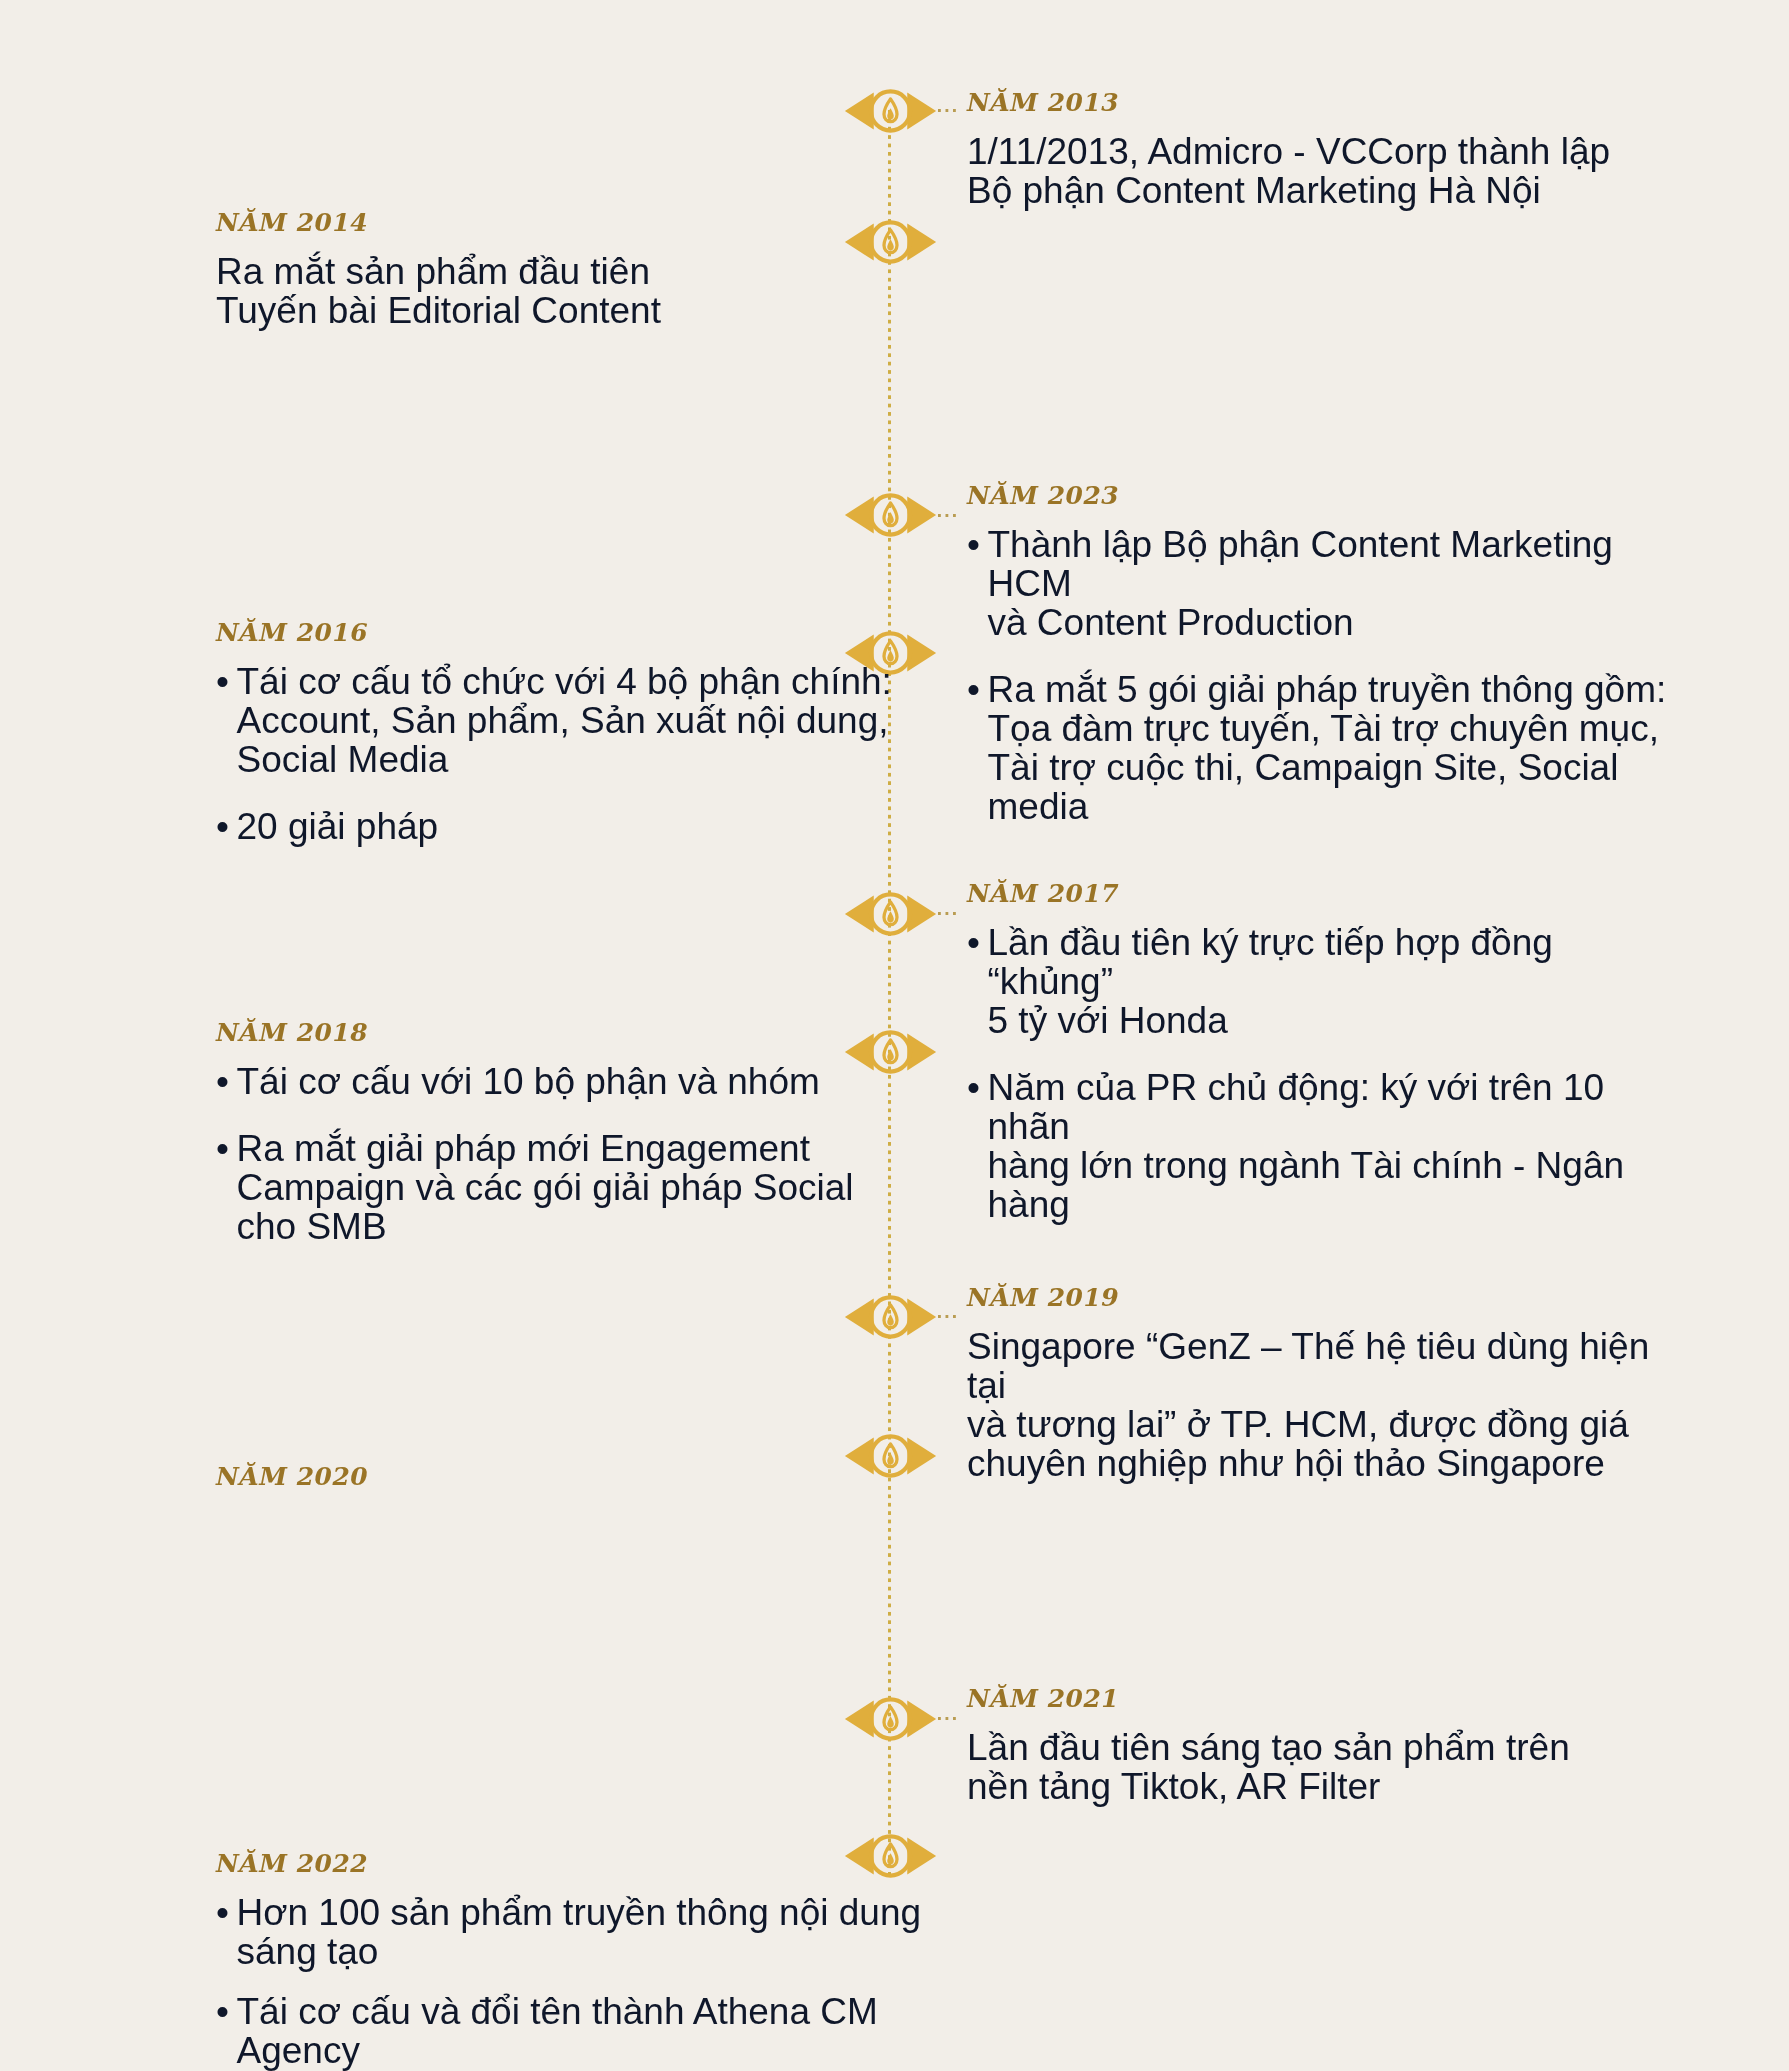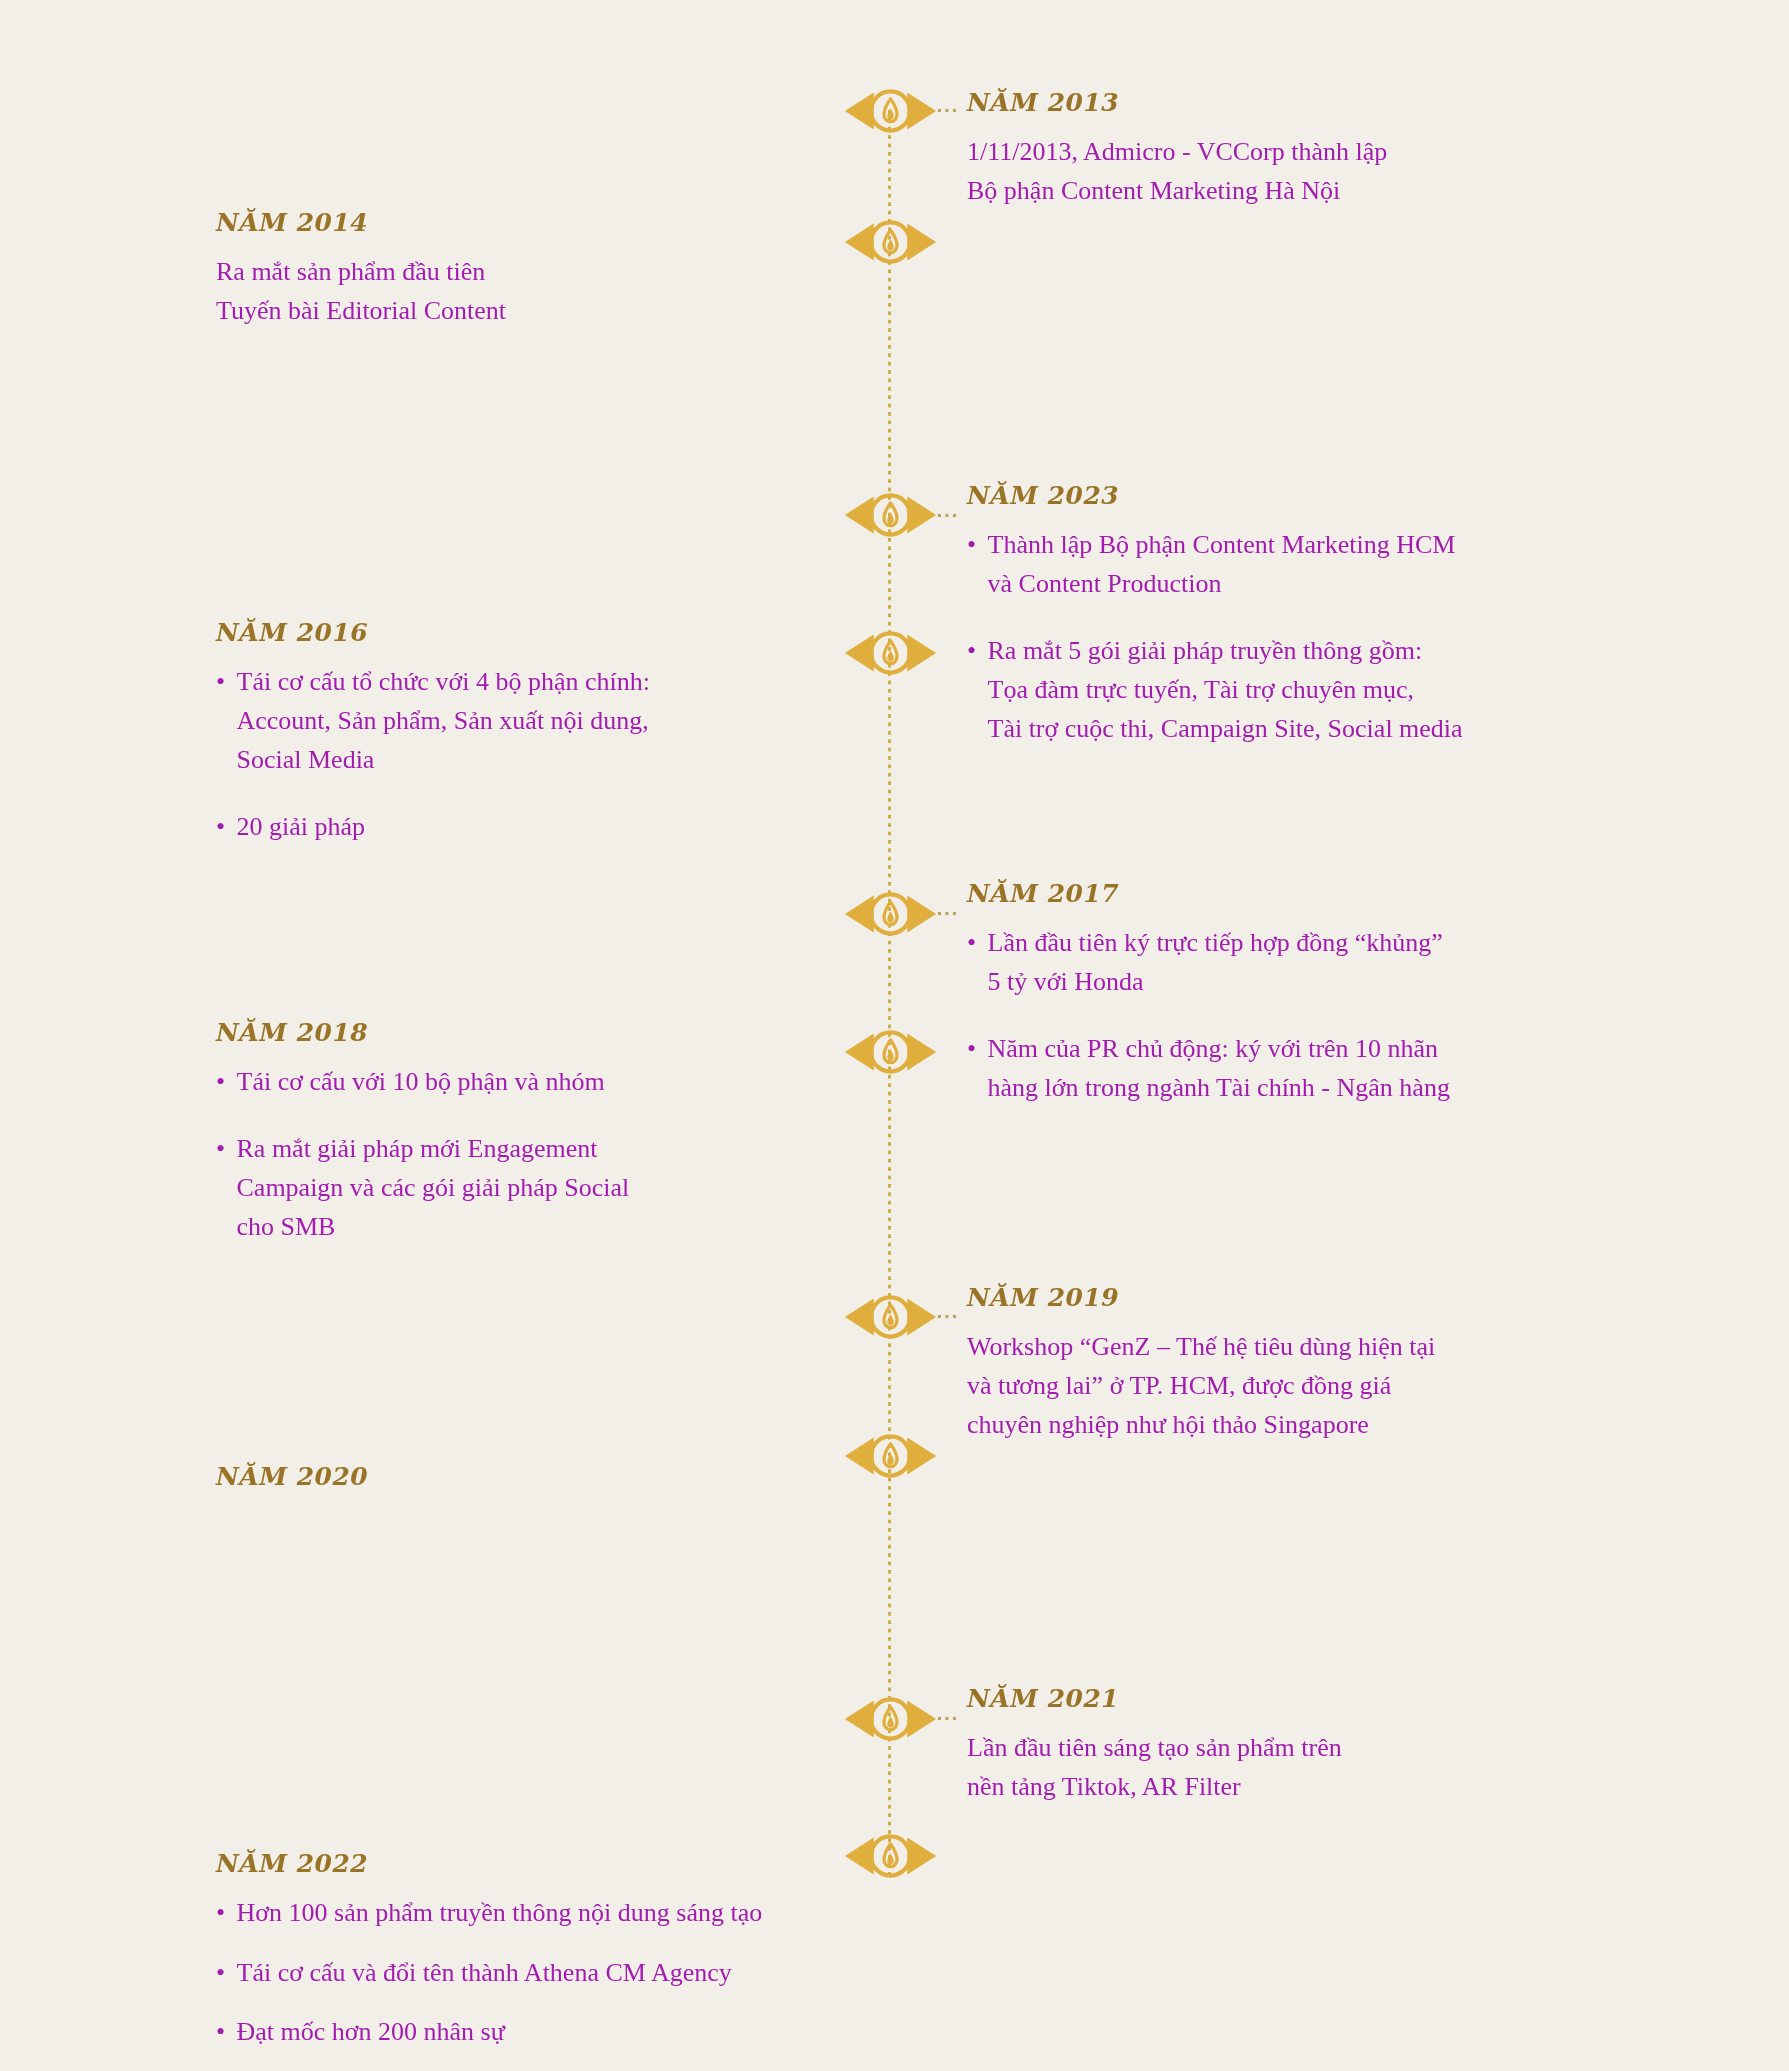--- a/index.html
+++ b/index.html
@@ -77,24 +77,24 @@
     font-style: italic;
     font-size: 25px;
     letter-spacing: 0.5px;
     color: #9a7426;
     line-height: 1;
     white-space: nowrap;
   }
 
   .body-text {
     margin-top: 17px;
-    font-size: 26px;
+    font-size: 37px;
     line-height: 39px;
-    color: #a21caf;
-    font-family: Liberation Serif, serif;
+    color: #0f172a;
+    font-family: Liberation Sans, sans-serif;
   }
 
   .bullet {
     position: relative;
     padding-left: 20.5px;
     margin-bottom: 0;
   }
   .bullet + .bullet { margin-top: 28px; }
   .bullet .dot {
     position: absolute;
@@ -268,21 +268,21 @@
   <path d="M100 29 L69 9 L69 49 Z" fill="#e0ae3c"></path>
   <circle cx="51" cy="29" r="21" fill="none" stroke="#e0ae3c" stroke-width="4.5"></circle>
   <path d="M51 16 C51 16 44 26 44 32.5 C44 37 47.2 40.5 51 40.5 C54.8 40.5 58 37 58 32.5 C58 26 51 16 51 16 Z" fill="none" stroke="#e0ae3c" stroke-width="3.5" stroke-linejoin="round"></path>
   <path d="M51 26 C51 26 47.5 31.5 47.5 34.5 C47.5 36.8 49.1 38.4 51 38.4 C52.9 38.4 54.5 36.8 54.5 34.5 C54.5 31.5 51 26 51 26 Z" fill="#e0ae3c"></path>
 </svg>
       </div>
       <div class="panel right" style="top: 1285px;">
         <div class="year">NĂM 2019</div>
         <div class="body-text">
           <div class="para">
-            <div>Workshop “GenZ – Thế hệ tiêu dùng hiện tại</div>
+            <div>Singapore “GenZ – Thế hệ tiêu dùng hiện tại</div>
             <div>và tương lai” ở TP. HCM, được đồng giá</div>
             <div>chuyên nghiệp như hội thảo Singapore</div>
           </div>
         </div>
       </div>
     </div>
     <div class="conn" style="top: 1315px; left: 938px; width: 21.4px;"></div>
     <div class="row" style="top: 0px;">
       <div class="marker" style="top: 1429px;">
 <svg viewBox="0 0 102 58" xmlns="http://www.w3.org/2000/svg" aria-hidden="true">

